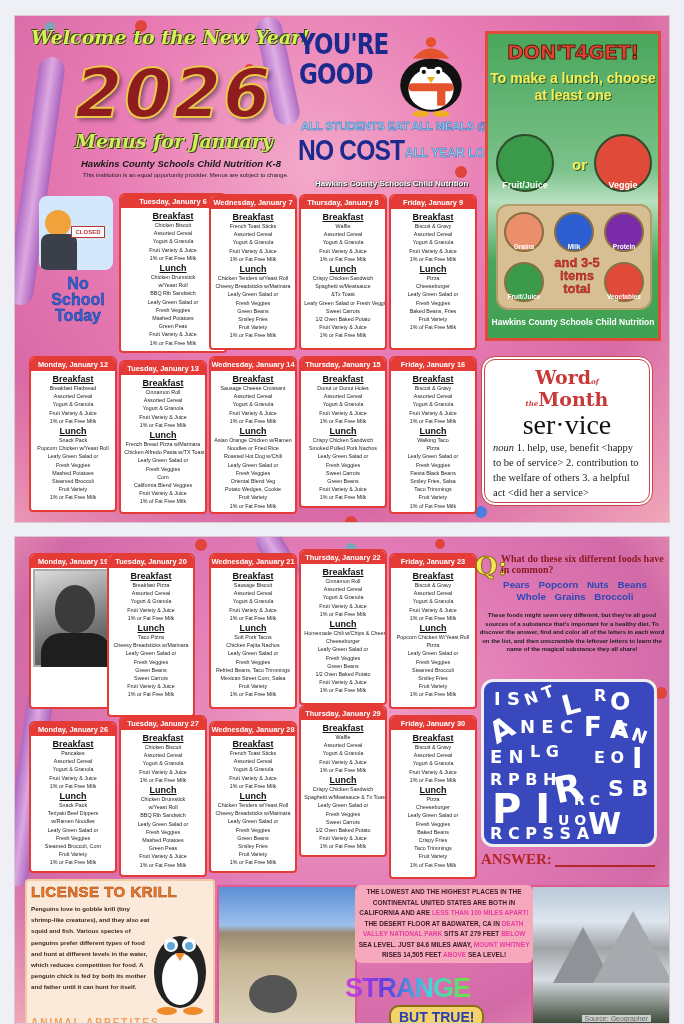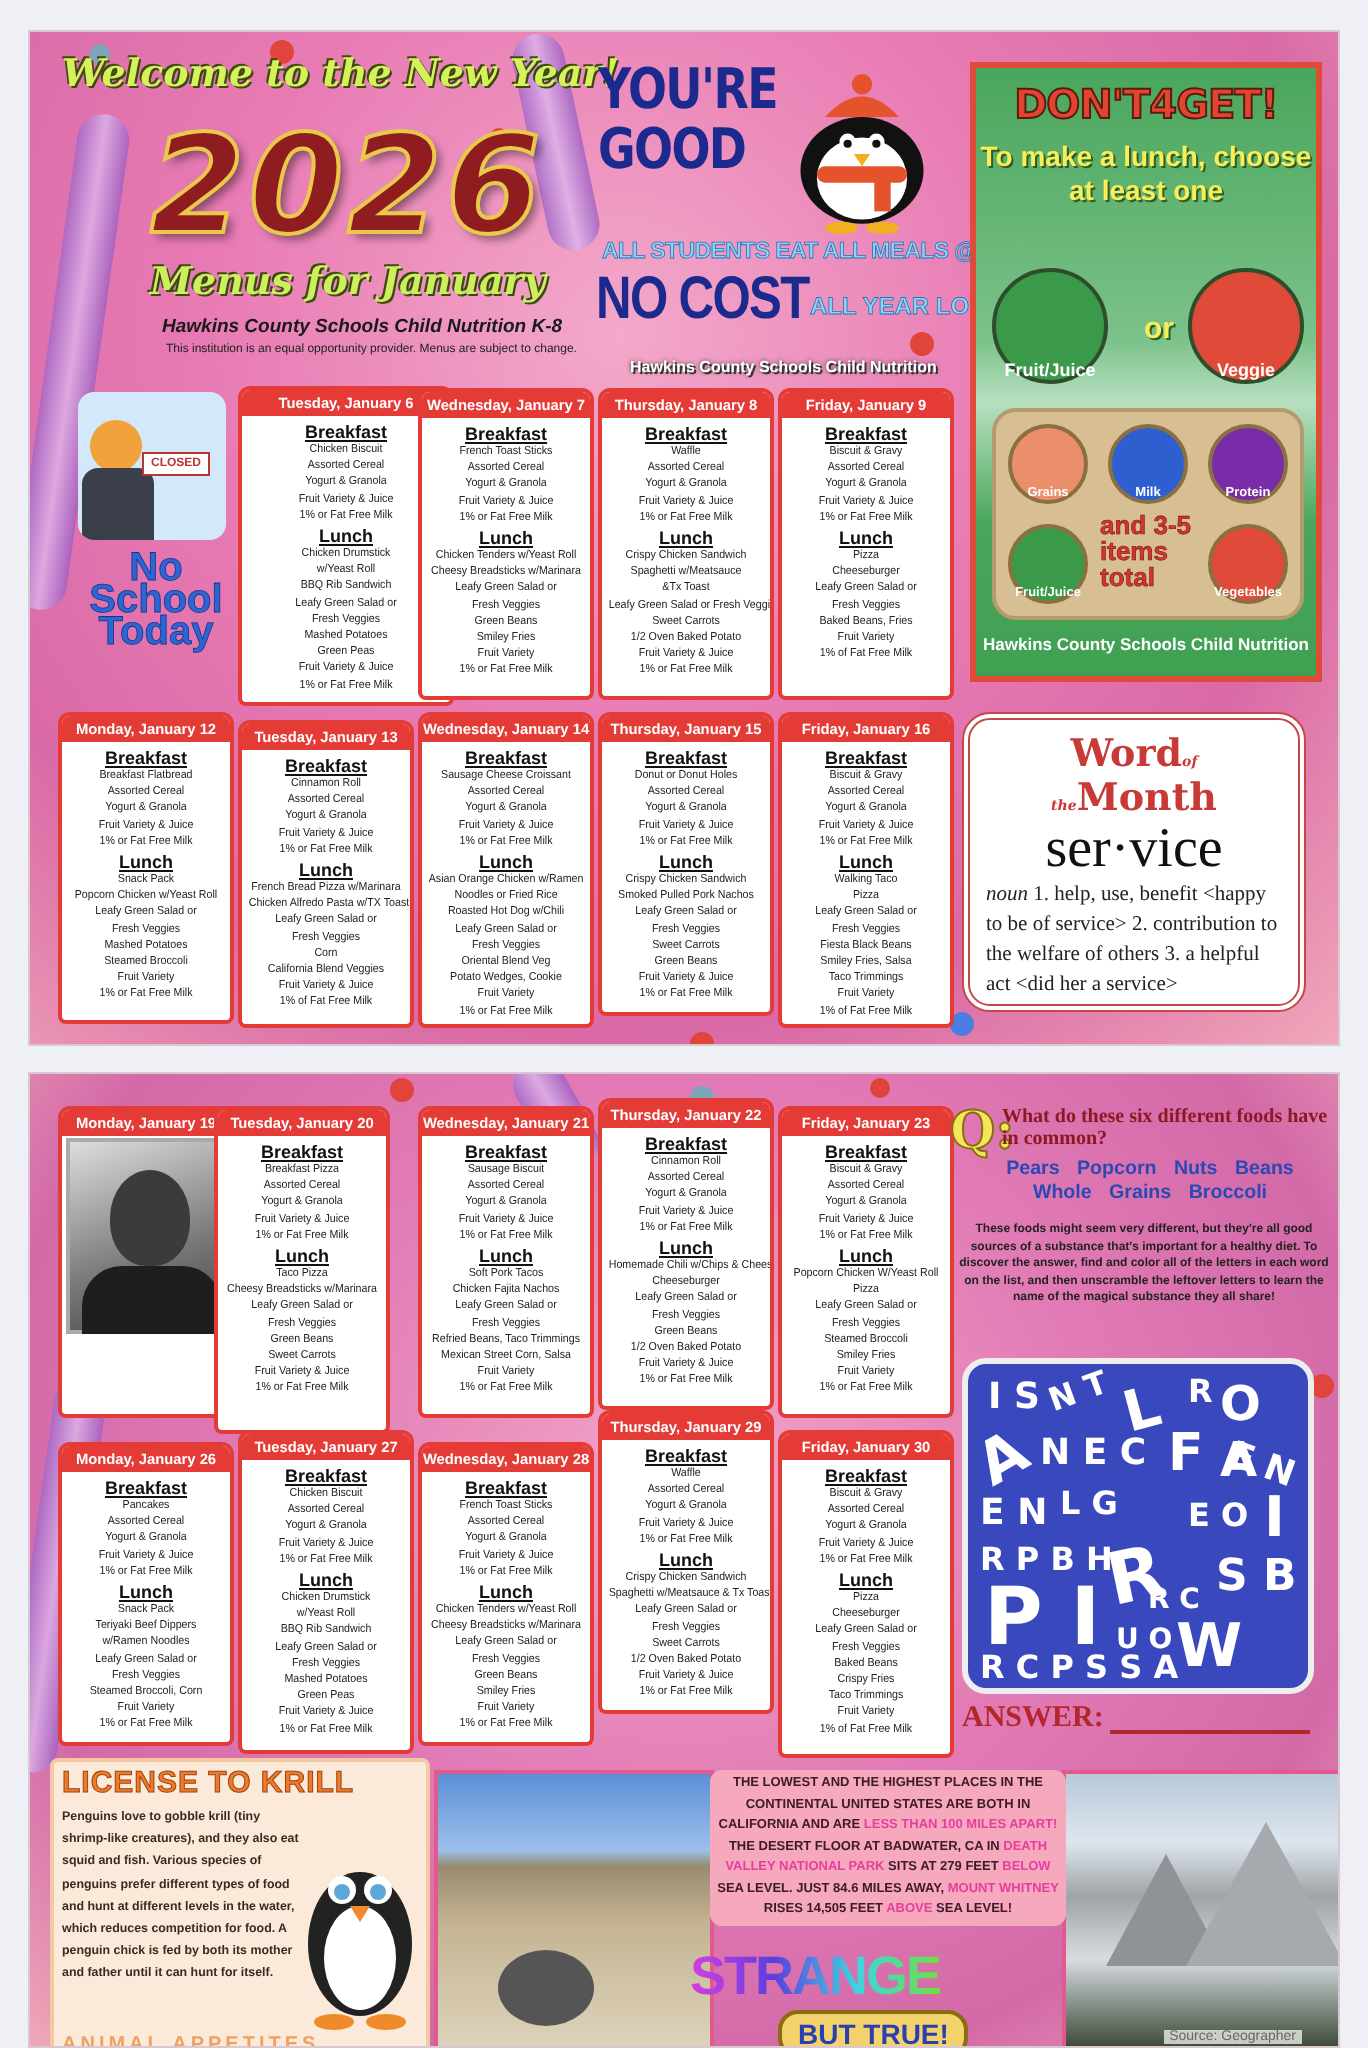--- a/index.html
+++ b/index.html
@@ -22,31 +22,31 @@
 .allyear{position:absolute;left:390px;top:130px;font-weight:bold;font-size:12px;color:#8fd2f7;-webkit-text-stroke:.4px #2c6fb1}
 .hcs2{position:absolute;left:300px;top:163px;font-weight:bold;font-size:8px;color:#fff;text-shadow:0 0 2px #333,1px 1px 0 #333}
 
 .dfg{position:absolute;left:470px;top:15px;width:176px;height:310px;background:linear-gradient(180deg,#49a65b 0%,#7cc28b 45%,#b8e0c0 55%,#49a65b 75%,#40a052 100%);border:3px solid #e04a38}
 .dfg-title{text-align:center;margin-top:6px;font-family:"DejaVu Sans",sans-serif;font-weight:bold;font-size:20px;color:#e2452f;-webkit-text-stroke:1px #5a1b10;letter-spacing:-.5px}
 .dfg-sub{text-align:center;font-weight:bold;font-size:14px;line-height:17px;color:#f7ee58;text-shadow:1px 1px 0 #2f5b25;margin-top:6px}
 .circ{position:absolute;border-radius:50%;display:flex;align-items:flex-end;justify-content:center;font-weight:bold;color:#fff;text-align:center;border:2px solid #2e4d2a}
 .dfg-or{position:absolute;left:84px;top:122px;font-weight:bold;font-size:15px;color:#f7ee58;text-shadow:1px 1px 0 #2f5b25}
 .tray{position:absolute;left:8px;top:170px;width:156px;height:106px;background:#d7bf93;border-radius:12px;border:2px solid #b39b6c}
 .tray .circ{border:2px solid #8a6f40;font-size:6.5px}
-.tray-txt{position:absolute;left:52px;top:50px;width:54px;font-weight:bold;font-size:13px;line-height:13px;color:#d8332b;-webkit-text-stroke:.3px #6a1a0f}
+.tray-txt{position:absolute;left:52px;top:50px;width:54px;text-align:center;font-weight:bold;font-size:13px;line-height:13px;color:#d8332b;-webkit-text-stroke:.3px #6a1a0f}
 .dfg-foot{position:absolute;left:0;right:0;top:283px;text-align:center;font-weight:bold;font-size:8.5px;line-height:10px;color:#fff}
 
 .card{position:absolute;background:#fff;border:2px solid #e43b36;border-radius:6px 6px 4px 4px;text-align:center;overflow:hidden}
 .card-h{background:#e43b36;color:#fff;font-weight:bold;font-size:7.4px;height:13px;line-height:13px;white-space:nowrap}
 .card-b{padding-top:2px}
 .sec{font-weight:bold;font-size:9px;text-decoration:underline;color:#111;line-height:10px;margin-top:1px}
 .itm{font-size:5.8px;line-height:8.2px;color:#222;white-space:nowrap;font-family:"Liberation Sans",sans-serif;transform:scaleX(.92)}
 
 .noschool-img{position:absolute;left:24px;top:180px;width:74px;height:74px;background:#d3e9fb;border-radius:8px;overflow:hidden}
-.noschool{position:absolute;left:28px;top:260px;width:70px;text-align:center;font-weight:bold;font-size:20px;line-height:16px;color:#2b66d2;-webkit-text-stroke:.4px #18318b}
+.noschool{position:absolute;left:28px;top:260px;width:70px;text-align:center;font-weight:bold;font-size:16px;line-height:16px;color:#2b66d2;-webkit-text-stroke:.4px #18318b}
 
 .wotm{position:absolute;left:466px;top:340px;width:172px;height:150px;background:#fff;border:4px double #c54848;border-radius:14px;padding:6px 8px}
 .wotm-t{text-align:center;font-family:"DejaVu Serif",serif;font-weight:bold;font-size:19px;color:#c83a38}
 .wotm-t small{font-size:7px;font-style:italic}
 .wotm-w{text-align:center;font-family:"Liberation Serif",serif;font-size:28px;color:#111;line-height:30px}
 .wotm-d{font-family:"Liberation Serif",serif;font-size:10.5px;line-height:15px;color:#222}
 
 .mlk{position:absolute;left:18px;top:32px;width:82px;height:98px;background:linear-gradient(160deg,#ddd,#777 60%,#444);border:2px solid #aaa}
 .mlk-cap{position:absolute;left:14px;top:134px;width:90px;text-align:center;font-family:"Liberation Serif",serif;font-style:italic;font-size:7px;line-height:11px;color:#222}
 .q{position:absolute;left:460px;top:12px;width:192px;height:140px}

